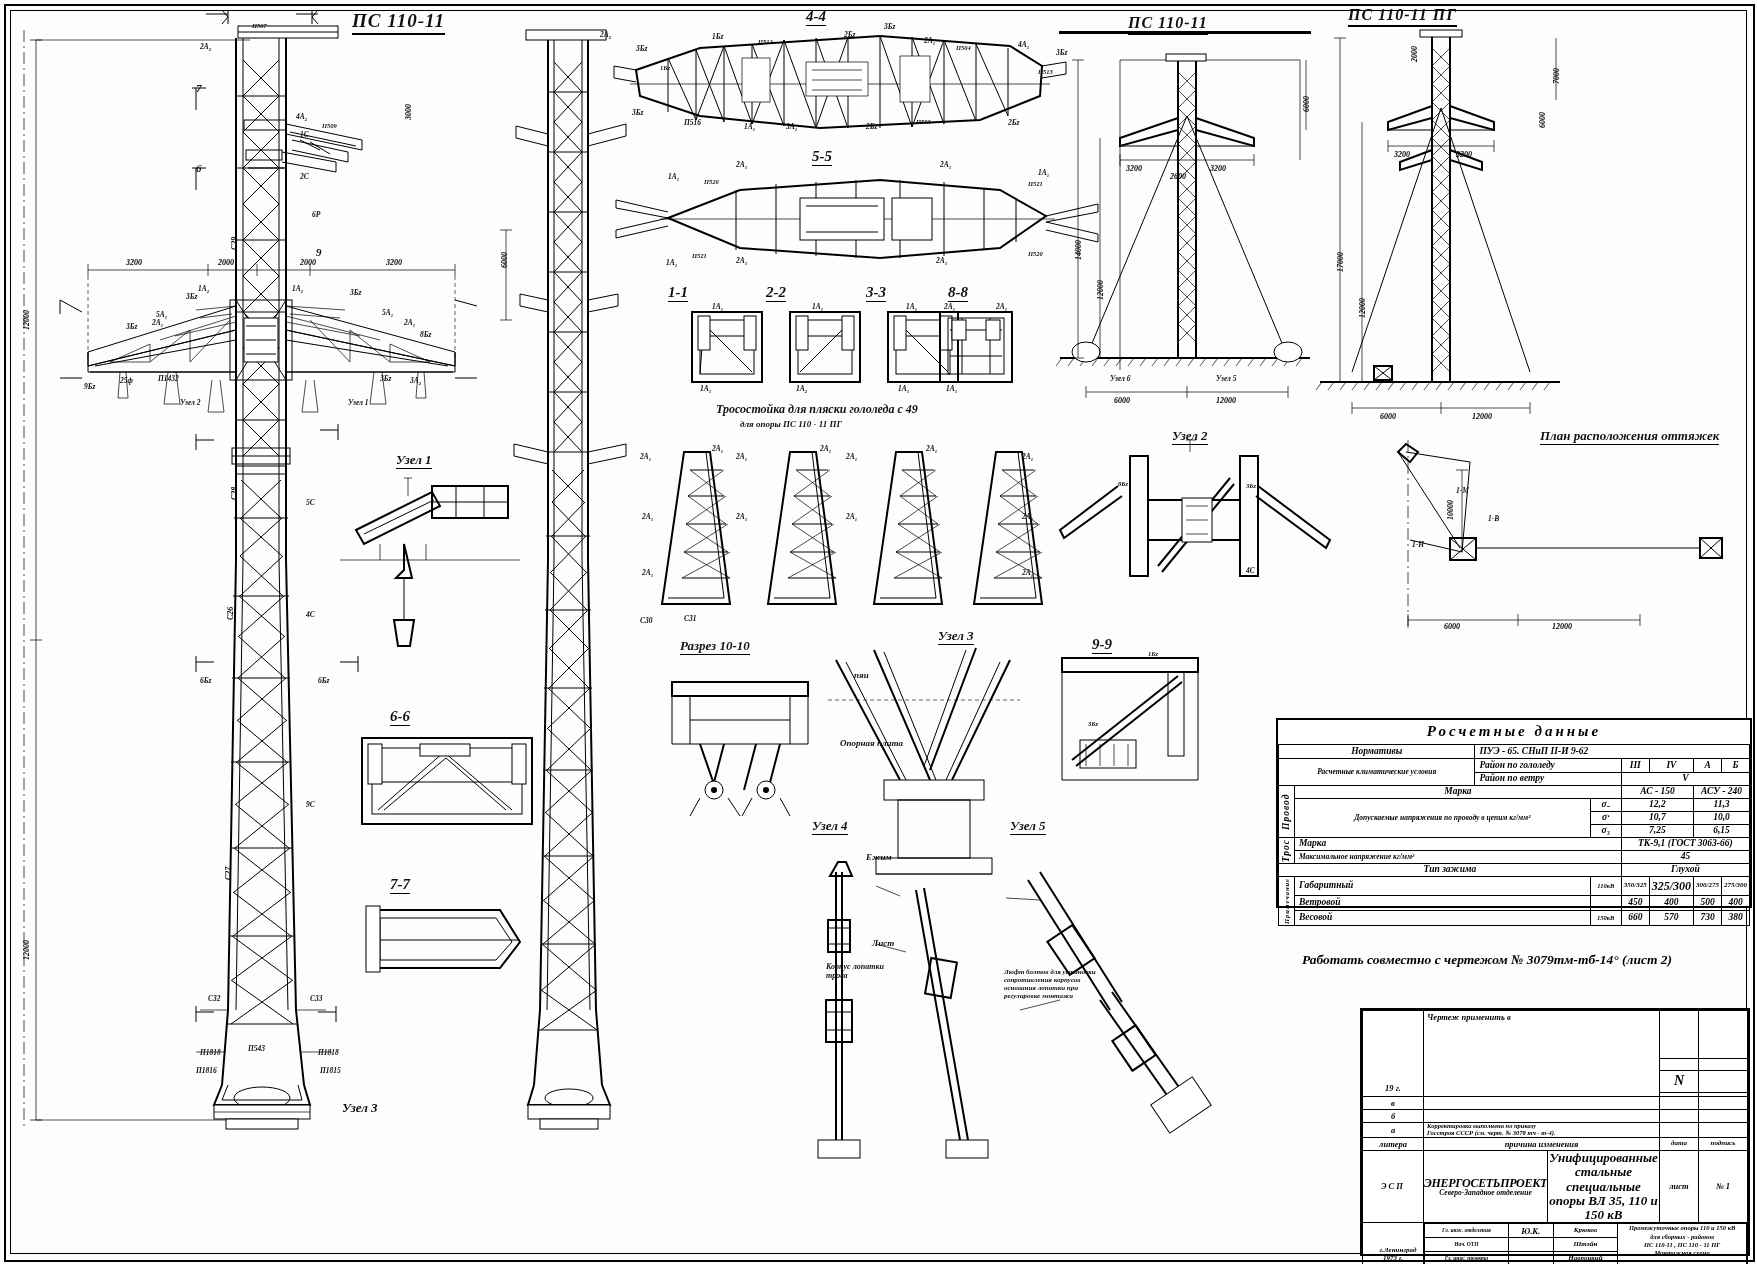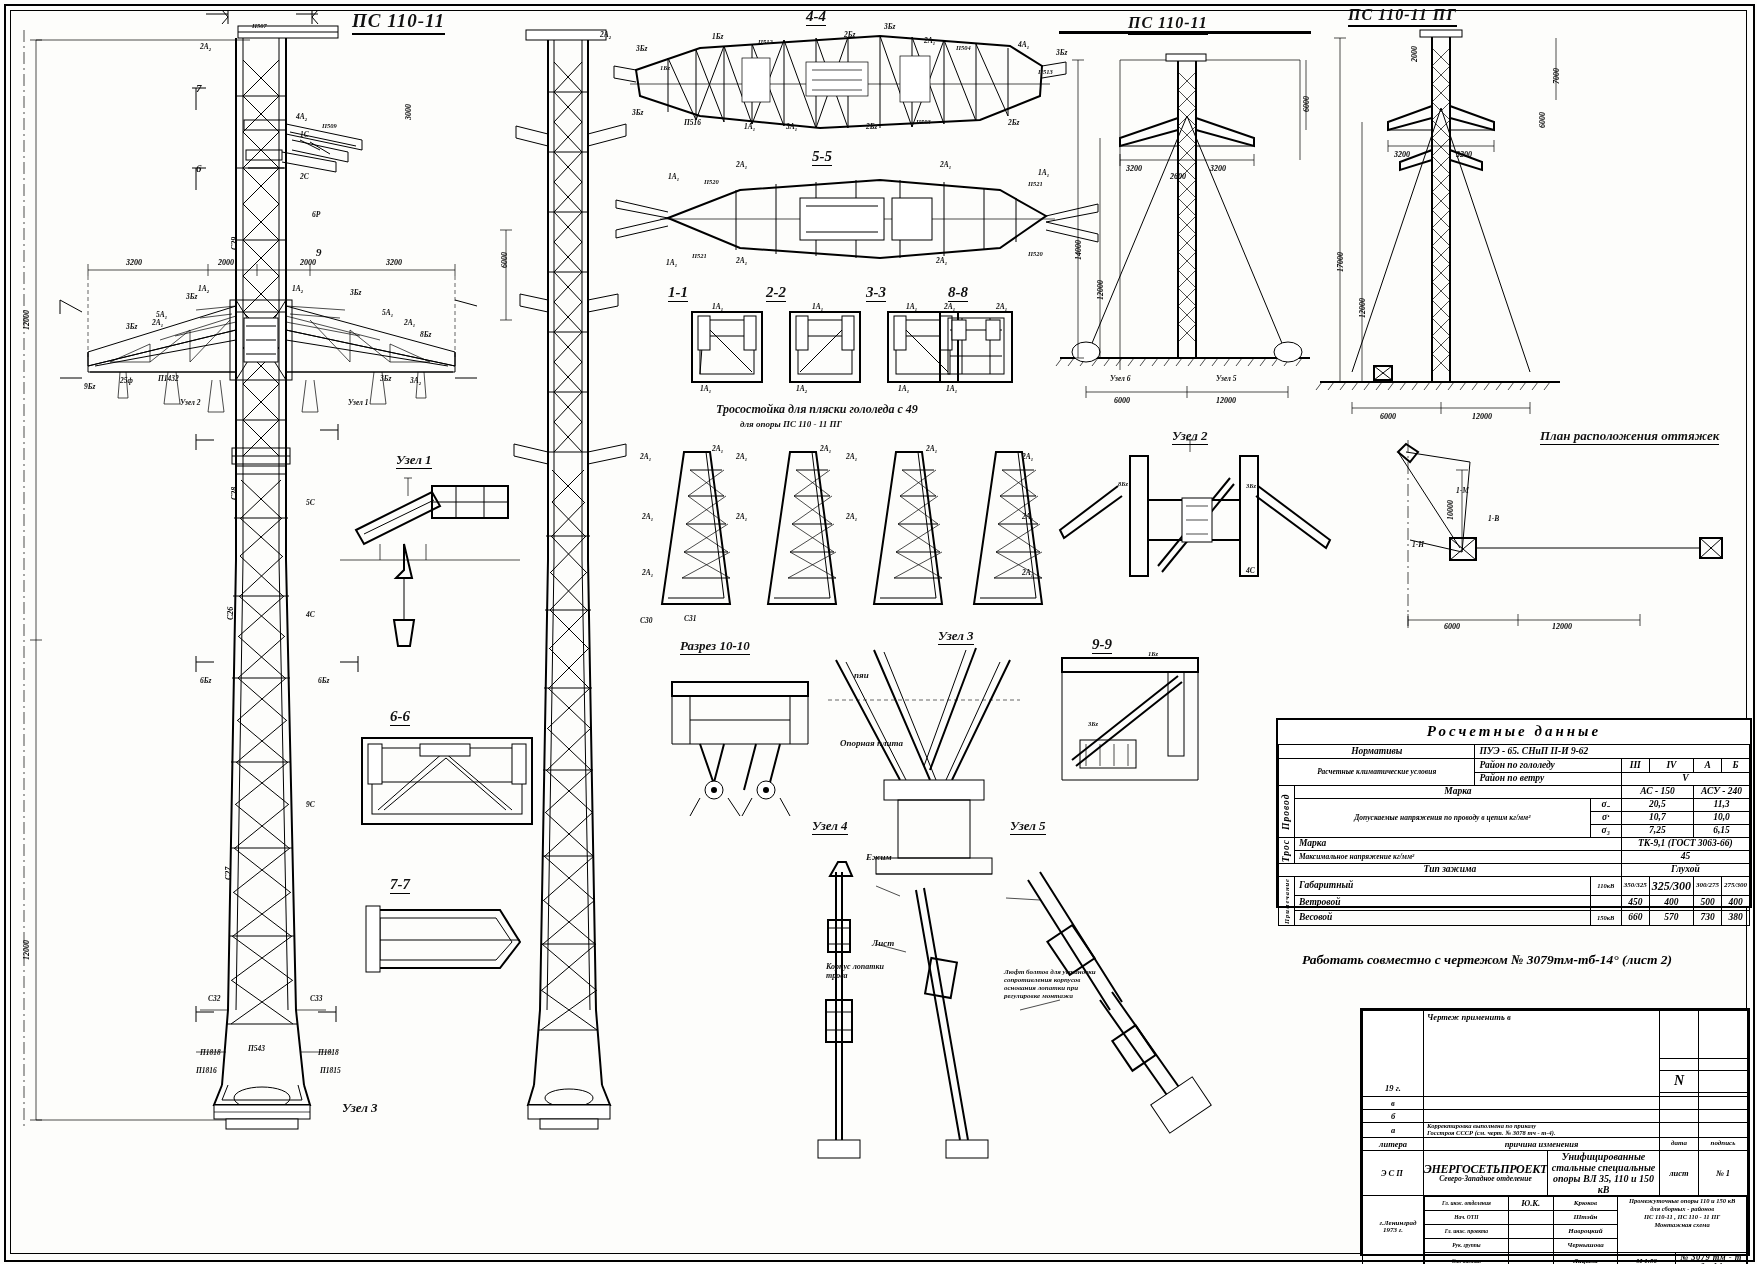--- a/index.html
+++ b/index.html
@@ -826,21 +826,21 @@
       </tr>
       <tr style="height:13px;">
         <td rowspan="4" class="vertcell" style="width:13px;">Провод</td>
         <td colspan="3">Марка</td>
         <td colspan="2">АС - 150</td>
         <td colspan="2">АСУ - 240</td>
       </tr>
       <tr style="height:13px;">
         <td colspan="2" rowspan="3" style="font-size:7.5px;line-height:1.0;">Допускаемые  напряжения по проводу в цепим кг/мм²</td>
         <td style="width:22px;">σ₋</td>
-        <td colspan="2">20,5</td>
+        <td colspan="2">12,2</td>
         <td colspan="2">11,3</td>
       </tr>
       <tr style="height:13px;">
         <td>σ·</td>
         <td colspan="2">10,7</td>
         <td colspan="2">10,0</td>
       </tr>
       <tr style="height:13px;">
         <td>σ₃</td>
         <td colspan="2">7,25</td>
@@ -939,21 +939,21 @@
       <tr style="height:30px;">
         <td class="esp">ЭСП</td>
         <td style="padding:0;">
           <table style="width:100%;height:100%;border-collapse:collapse;">
             <tbody>
                   <tr>
               <td style="border:none;border-right:1px solid #000;width:47%;padding:0;">
                 <div class="org">ЭНЕРГОСЕТЬПРОЕКТ</div>
                 <div class="orgsub">Северо-Западное отделение</div>
               </td>
-              <td style="border:none;padding:0;font-size:10px;line-height:1.1;">
+              <td style="border:none;padding:0;font-size:13px;line-height:1.1;">
                 <div>Унифицированные</div>
                 <div>стальные       специальные</div>
                 <div>опоры    ВЛ 35, 110 и  150 кВ</div>
               </td>
             </tr>
           </tbody>
               </table>
         </td>
         <td>лист</td>
         <td>№ 1</td>

